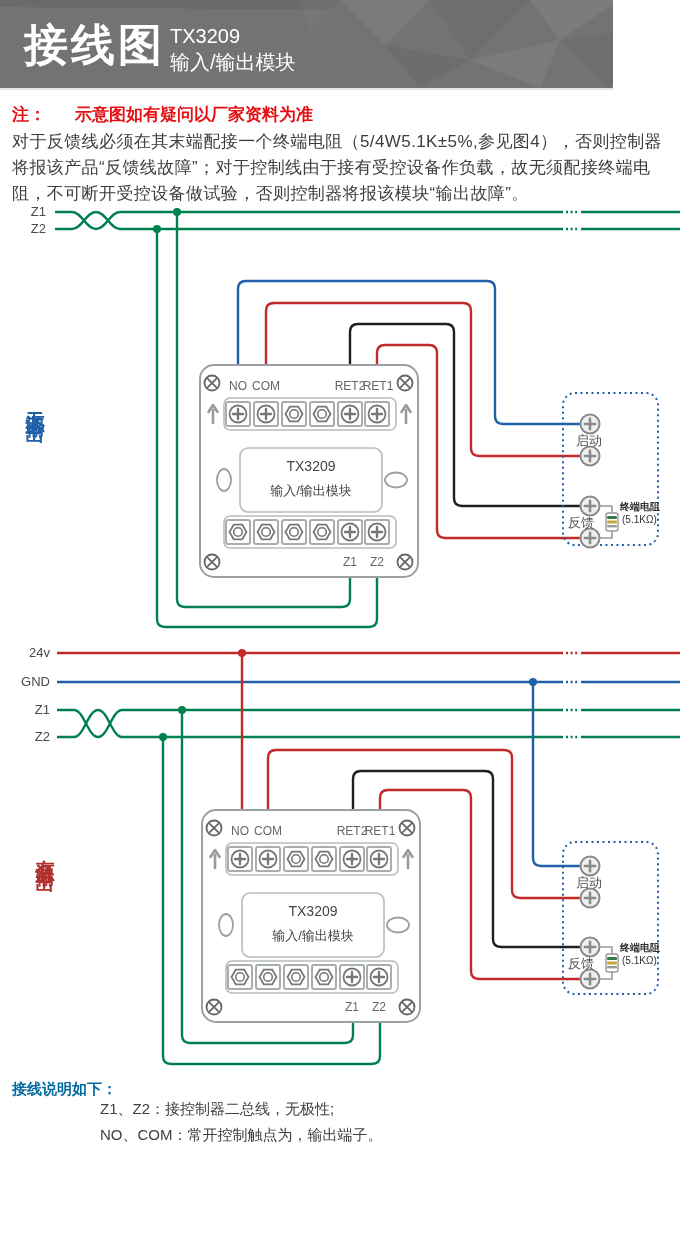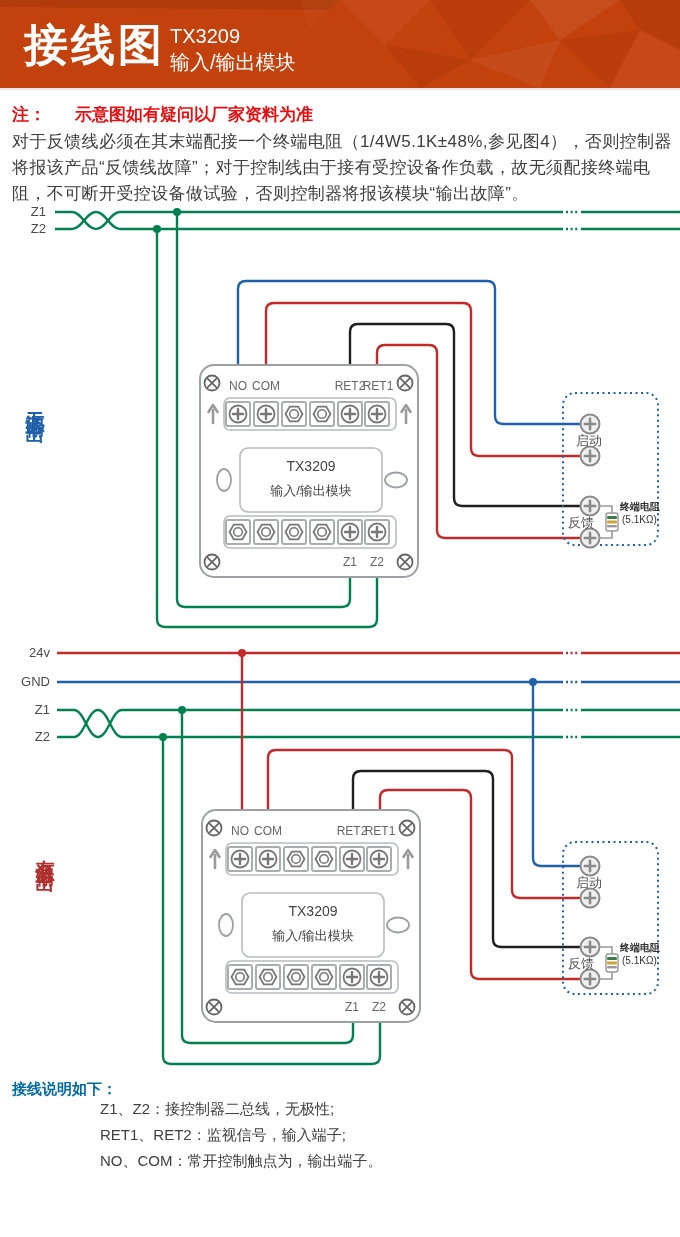--- a/index.html
+++ b/index.html
@@ -1,20 +1,20 @@
 <!DOCTYPE html>
 <html><head>
 <meta charset="utf-8">
 <style>
   html,body{margin:0;padding:0}
   body{width:680px;height:1237px;position:relative;background:#fff;
        font-family:"Liberation Sans",sans-serif;overflow:hidden}
 
   
-  .header{position:absolute;left:0;top:0;width:680px;height:88px;background:#c2410c;
+  .header{position:absolute;left:0;top:0;width:613px;height:88px;background:#737373;
           border-bottom:2px solid #e6e6e6;overflow:hidden}
   .header-pattern{position:absolute;left:0;top:0}
   .title{position:absolute;left:24px;top:16px;font-size:44px;font-weight:bold;
          color:#fff;letter-spacing:3px}
   .subtitle-wrap{position:absolute;left:170px;top:23px;color:#fff;line-height:26px;font-size:20px}
 
   
   .note-line{position:absolute;left:12px;top:103px;font-size:17px;color:#e60f12;font-weight:bold;white-space:nowrap}
   .note-line .hl{margin-left:29px}
   .note-body{position:absolute;left:12px;top:129px;width:660px;font-size:17px;color:#3d3d3d;
@@ -94,21 +94,21 @@
   <div class="title">接线图</div>
   <div class="subtitle-wrap">
     <div>TX3209</div>
     <div>输入/输出模块</div>
   </div>
 </div>
 
 <div class="note-line">
   <span>注：</span><span class="hl">示意图如有疑问以厂家资料为准</span>
 </div>
-<div class="note-body">对于反馈线必须在其末端配接一个终端电阻（1/4W5.1K±48%,参见图4），否则控制器将报该产品“反馈线故障”；对于控制线由于接有受控设备作负载，故无须配接终端电阻，不可断开受控设备做试验，否则控制器将报该模块“输出故障”。</div>
+<div class="note-body">对于反馈线必须在其末端配接一个终端电阻（5/4W5.1K±5%,参见图4），否则控制器将报该产品“反馈线故障”；对于控制线由于接有受控设备作负载，故无须配接终端电阻，不可断开受控设备做试验，否则控制器将报该模块“输出故障”。</div>
 
 <div class="v-label blue">无源输出</div>
 <div class="v-label red">有源输出</div>
 
 <svg style="position:absolute;left:0;top:200px" width="680" height="440" viewBox="0 0 680 440">
 
   <text x="46" y="16" text-anchor="end" class="bus-label">Z1</text>
   <text x="46" y="33" text-anchor="end" class="bus-label">Z2</text>
   <path class="wire w-green" d="M55,12 H72 C82,12 86,29 96,29 C106,29 110,12 120,12 H563"></path>
   <path class="wire w-green" d="M55,29 H72 C82,29 86,12 96,12 C106,12 110,29 120,29 H563"></path>
@@ -266,15 +266,14 @@
       <rect x="607.2" y="326" width="9.6" height="2.4" fill="#9a9a9a"></rect>
     </g>
     <text x="620" y="311" class="res-label">终端电阻</text>
     <text x="622" y="324" class="res-label2">(5.1KΩ)</text>
   </g>
 </svg>
 
 <div class="notes-heading">接线说明如下：</div>
 <div class="notes-list">
   <div>Z1、Z2：接控制器二总线，无极性;</div>
-  <div>RET1、RET2：监视信号，输入端子;</div>
   <div>NO、COM：常开控制触点为，输出端子。</div>
 </div>
 
 </body></html>

